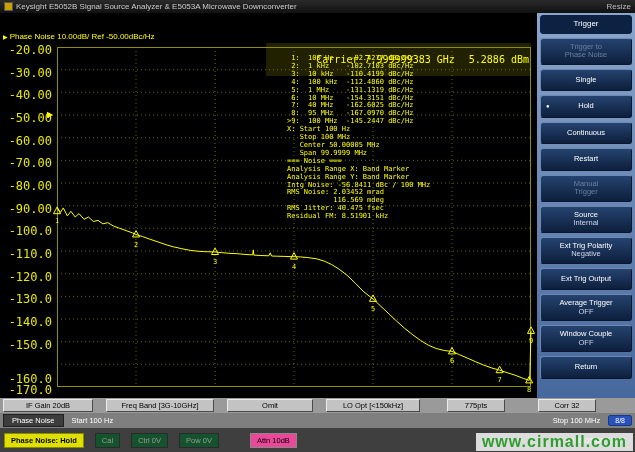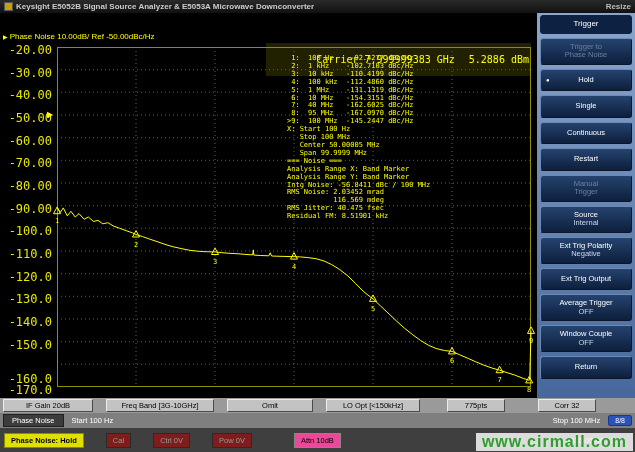--- a/index.html
+++ b/index.html
@@ -1,20 +1,20 @@
 <!DOCTYPE html>
 <html><head>
 <meta charset="utf-8">
 <style>
   html,body{margin:0;padding:0;background:#222;}
   .window{position:relative;width:635px;height:452px;background:#000;overflow:hidden;
           font-family:"Liberation Sans","DejaVu Sans",sans-serif;}
   
   .titlebar{position:absolute;top:0;left:0;width:635px;height:13px;background:linear-gradient(#2a2a2a,#111);
-            color:#ccc;font-size:8px;display:flex;align-items:center;padding:0 4px;box-sizing:border-box;font-weight:bold;}
+            color:#ccc;font-size:8px;display:flex;align-items:center;padding:0 4px;box-sizing:border-box;}
   .titlebar .appicon{width:7px;height:7px;background:#c8a000;border:1px solid #555;margin-right:3px;}
   .titlebar .resize{margin-left:auto;color:#bbb;text-align:center;}
   
   .main{position:absolute;top:13px;left:0;width:635px;height:385px;display:flex;}
   .plot-region{position:relative;width:537px;height:385px;background:#000;}
   .plot-header{position:absolute;top:19px;left:3px;color:#ffff00;font-size:8px;display:flex;align-items:center;gap:2px;white-space:pre;}
   .plot-header .tri{font-size:6px;color:#ffff00;}
   .carrier{position:absolute;top:30px;right:6px;color:#ffff00;font-size:10px;
            font-family:"DejaVu Sans Mono",monospace;background:rgba(95,95,0,0.35);padding:0 2px;white-space:pre;}
   .carrier .pow{margin-left:14px;}
@@ -48,22 +48,22 @@
   .bar1 .btn{background:#c3c3c3;border:1px solid;border-color:#ececec #4a4a4a #4a4a4a #ececec;
              font-size:7.5px;color:#000;padding:1px 0;text-align:center;white-space:nowrap;margin-right:13px;}
   .bar1 .w1{width:88px}.bar1 .w2{width:106px}.bar1 .w3{width:84px}.bar1 .w4{width:92px}
   .bar1 .w5{width:56px;margin-left:14px}.bar1 .w6{width:56px;margin-left:20px}
   .bar2{position:absolute;top:413px;left:0;width:635px;height:15px;background:#7f7f7f;display:flex;
         align-items:center;font-size:7.5px;color:#fff;padding:0 3px;box-sizing:border-box;gap:8px;}
   .bar2 .trace-tab{background:#3c3c3c;border:1px solid #202020;padding:1px 8px;color:#fff;}
   .bar2 .spacer{flex:1;}
   .bar2 .page{background:#2a52b8;color:#fff;padding:1px 6px;border-radius:2px;font-size:7px;border:1px solid #143a90;}
   .taskbar{position:absolute;top:428px;left:0;width:635px;height:24px;background:#3f3f3f;display:flex;
-           align-items:center;gap:22px;padding:0 4px;box-sizing:border-box;font-size:7.5px;}
-  .tb{padding:2px 6px;border:1px solid #2a2a2a;color:#9a9a9a;background:#7f1d1d;white-space:nowrap;}
+           align-items:center;gap:11px;padding:0 4px;box-sizing:border-box;font-size:7.5px;}
+  .tb{padding:2px 6px;border:1px solid #2a2a2a;color:#9a9a9a;background:#14532d;white-space:nowrap;}
   .tb.active{background:#e0e000;color:#000;border-color:#8a8a00;font-weight:bold;}
   .tb.light{background:#ec4899;color:#000;border-color:#888;margin-left:20px;}
   .tb-datetime{margin-left:auto;color:#d8d8d8;padding-right:6px;}
   .watermark{position:absolute;right:2px;bottom:1px;font-size:16px;font-weight:bold;color:#2f9e2f;
              background:rgba(255,255,255,0.82);padding:0 6px;letter-spacing:1px;}
 </style>
 </head>
 <body>
 
 <div class="window">
@@ -144,22 +144,22 @@
             <path class="mk" d="M 474.0 279.9 L 470.5 286.4 L 477.5 286.4 Z"></path>
             <text class="mkt" x="474.0" y="295.9" text-anchor="middle">9</text>
           </svg>
       </div>
       <div id="readout" class="readout"><div> 1:  100 Hz    -92.4277 dBc/Hz</div><div> 2:  1 kHz    -102.7103 dBc/Hz</div><div> 3:  10 kHz   -110.4199 dBc/Hz</div><div> 4:  100 kHz  -112.4860 dBc/Hz</div><div> 5:  1 MHz    -131.1319 dBc/Hz</div><div> 6:  10 MHz   -154.3151 dBc/Hz</div><div> 7:  40 MHz   -162.6025 dBc/Hz</div><div> 8:  95 MHz   -167.0970 dBc/Hz</div><div>&gt;9:  100 MHz  -145.2447 dBc/Hz</div><div>X: Start 100 Hz</div><div>   Stop 100 MHz</div><div>   Center 50.00005 MHz</div><div>   Span 99.9999 MHz</div><div>=== Noise ===</div><div>Analysis Range X: Band Marker</div><div>Analysis Range Y: Band Marker</div><div>Intg Noise: -56.8411 dBc / 100 MHz</div><div>RMS Noise: 2.03452 mrad</div><div>           116.569 mdeg</div><div>RMS Jitter: 40.475 fsec</div><div>Residual FM: 8.51901 kHz</div></div>
     </div>
 
     <div class="sidebar">
       <div class="sk header"><span>Trigger</span></div>
       <div class="sk two disabled"><span>Trigger to</span><span class="sub">Phase Noise</span></div>
+      <div class="sk"><span>Single</span></div>
       <div class="sk selected"><span class="bullet">●</span><span>Hold</span></div>
-      <div class="sk"><span>Single</span></div>
       <div class="sk"><span>Continuous</span></div>
       <div class="sk"><span>Restart</span></div>
       <div class="sk two disabled"><span>Manual</span><span class="sub">Trigger</span></div>
       <div class="sk two"><span>Source</span><span class="sub">Internal</span></div>
       <div class="sk two"><span>Ext Trig Polarity</span><span class="sub">Negative</span></div>
       <div class="sk"><span>Ext Trig Output</span></div>
       <div class="sk two"><span>Average Trigger</span><span class="sub">OFF</span></div>
       <div class="sk two"><span>Window Couple</span><span class="sub">OFF</span></div>
       <div class="sk"><span>Return</span></div>
     </div>

